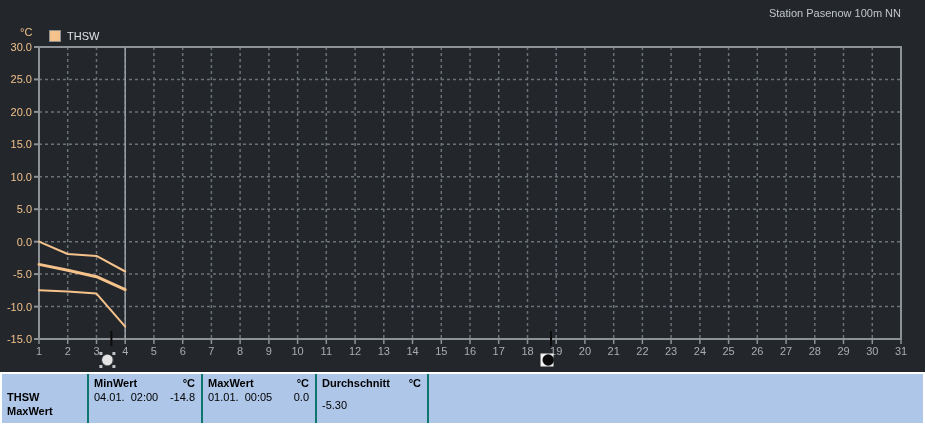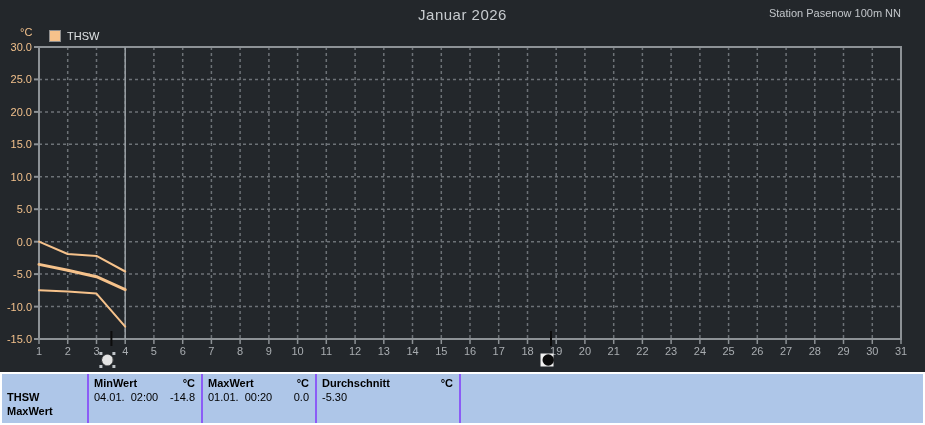--- a/index.html
+++ b/index.html
@@ -25,42 +25,41 @@
   }
   .legend .lg-label{color:#dfe3e5;font-size:11px;}
   #chart-svg{position:absolute;left:0;top:0;}
   #chart-svg text{font-family:"Liberation Sans",sans-serif;}
   .infobar{
     position:absolute;left:0;top:372px;width:925px;height:53px;box-sizing:border-box;
     background:#aec6e8;border:2px solid #ffffff;display:flex;
     color:#000;font-size:11px;
   }
   .col{
-    box-sizing:border-box;border-right:2px solid #8b5cf6;
+    box-sizing:border-box;border-right:2px solid #0f766e;
     padding:2px 6px 0 5px;display:flex;flex-direction:column;
   }
   .col.c1{width:87px;}
   .col.c2{width:114px;}
   .col.c3{width:114px;}
-  .col.c4{width:144px;}
+  .col.c4{width:112px;gap:8px;}
   .col.c5{flex:1;border-right:none;}
   .row{
     height:14px;line-height:14px;display:flex;justify-content:space-between;
     white-space:pre;font-weight:normal;
   }
   .row.hdr{font-weight:bold;}
   .row.lbl{font-weight:bold;justify-content:flex-start;}
   .row.endr{justify-content:flex-start;}
 </style>
 </head>
 <body>
 
 <div class="screen">
 
-  <div class="title">Januar 2026</div>
   <div class="station">Station Pasenow 100m NN</div>
   <div class="unit-label">°C</div>
 
   <div class="legend">
     <span class="swatch" style="background: rgb(246, 194, 139);"></span>
     <span class="lg-label">THSW</span>
   </div>
 
   <svg id="chart-svg" width="925" height="372">
       <line x1="34" y1="47.0" x2="39" y2="47.0" stroke="#8d9296" stroke-width="2"></line>
@@ -217,21 +216,21 @@
         <span>04.01.  02:00</span>
         <span>-14.8</span>
       </div>
     </div>
     <div class="col c3">
       <div class="row hdr">
         <span>MaxWert</span>
         <span>°C</span>
       </div>
       <div class="row">
-        <span>01.01.  00:20</span>
+        <span>01.01.  00:05</span>
         <span>0.0</span>
       </div>
     </div>
     <div class="col c4">
       <div class="row hdr">
         <span>Durchschnitt</span>
         <span>°C</span>
       </div>
       <div class="row endr">
         <span>-5.30</span>

